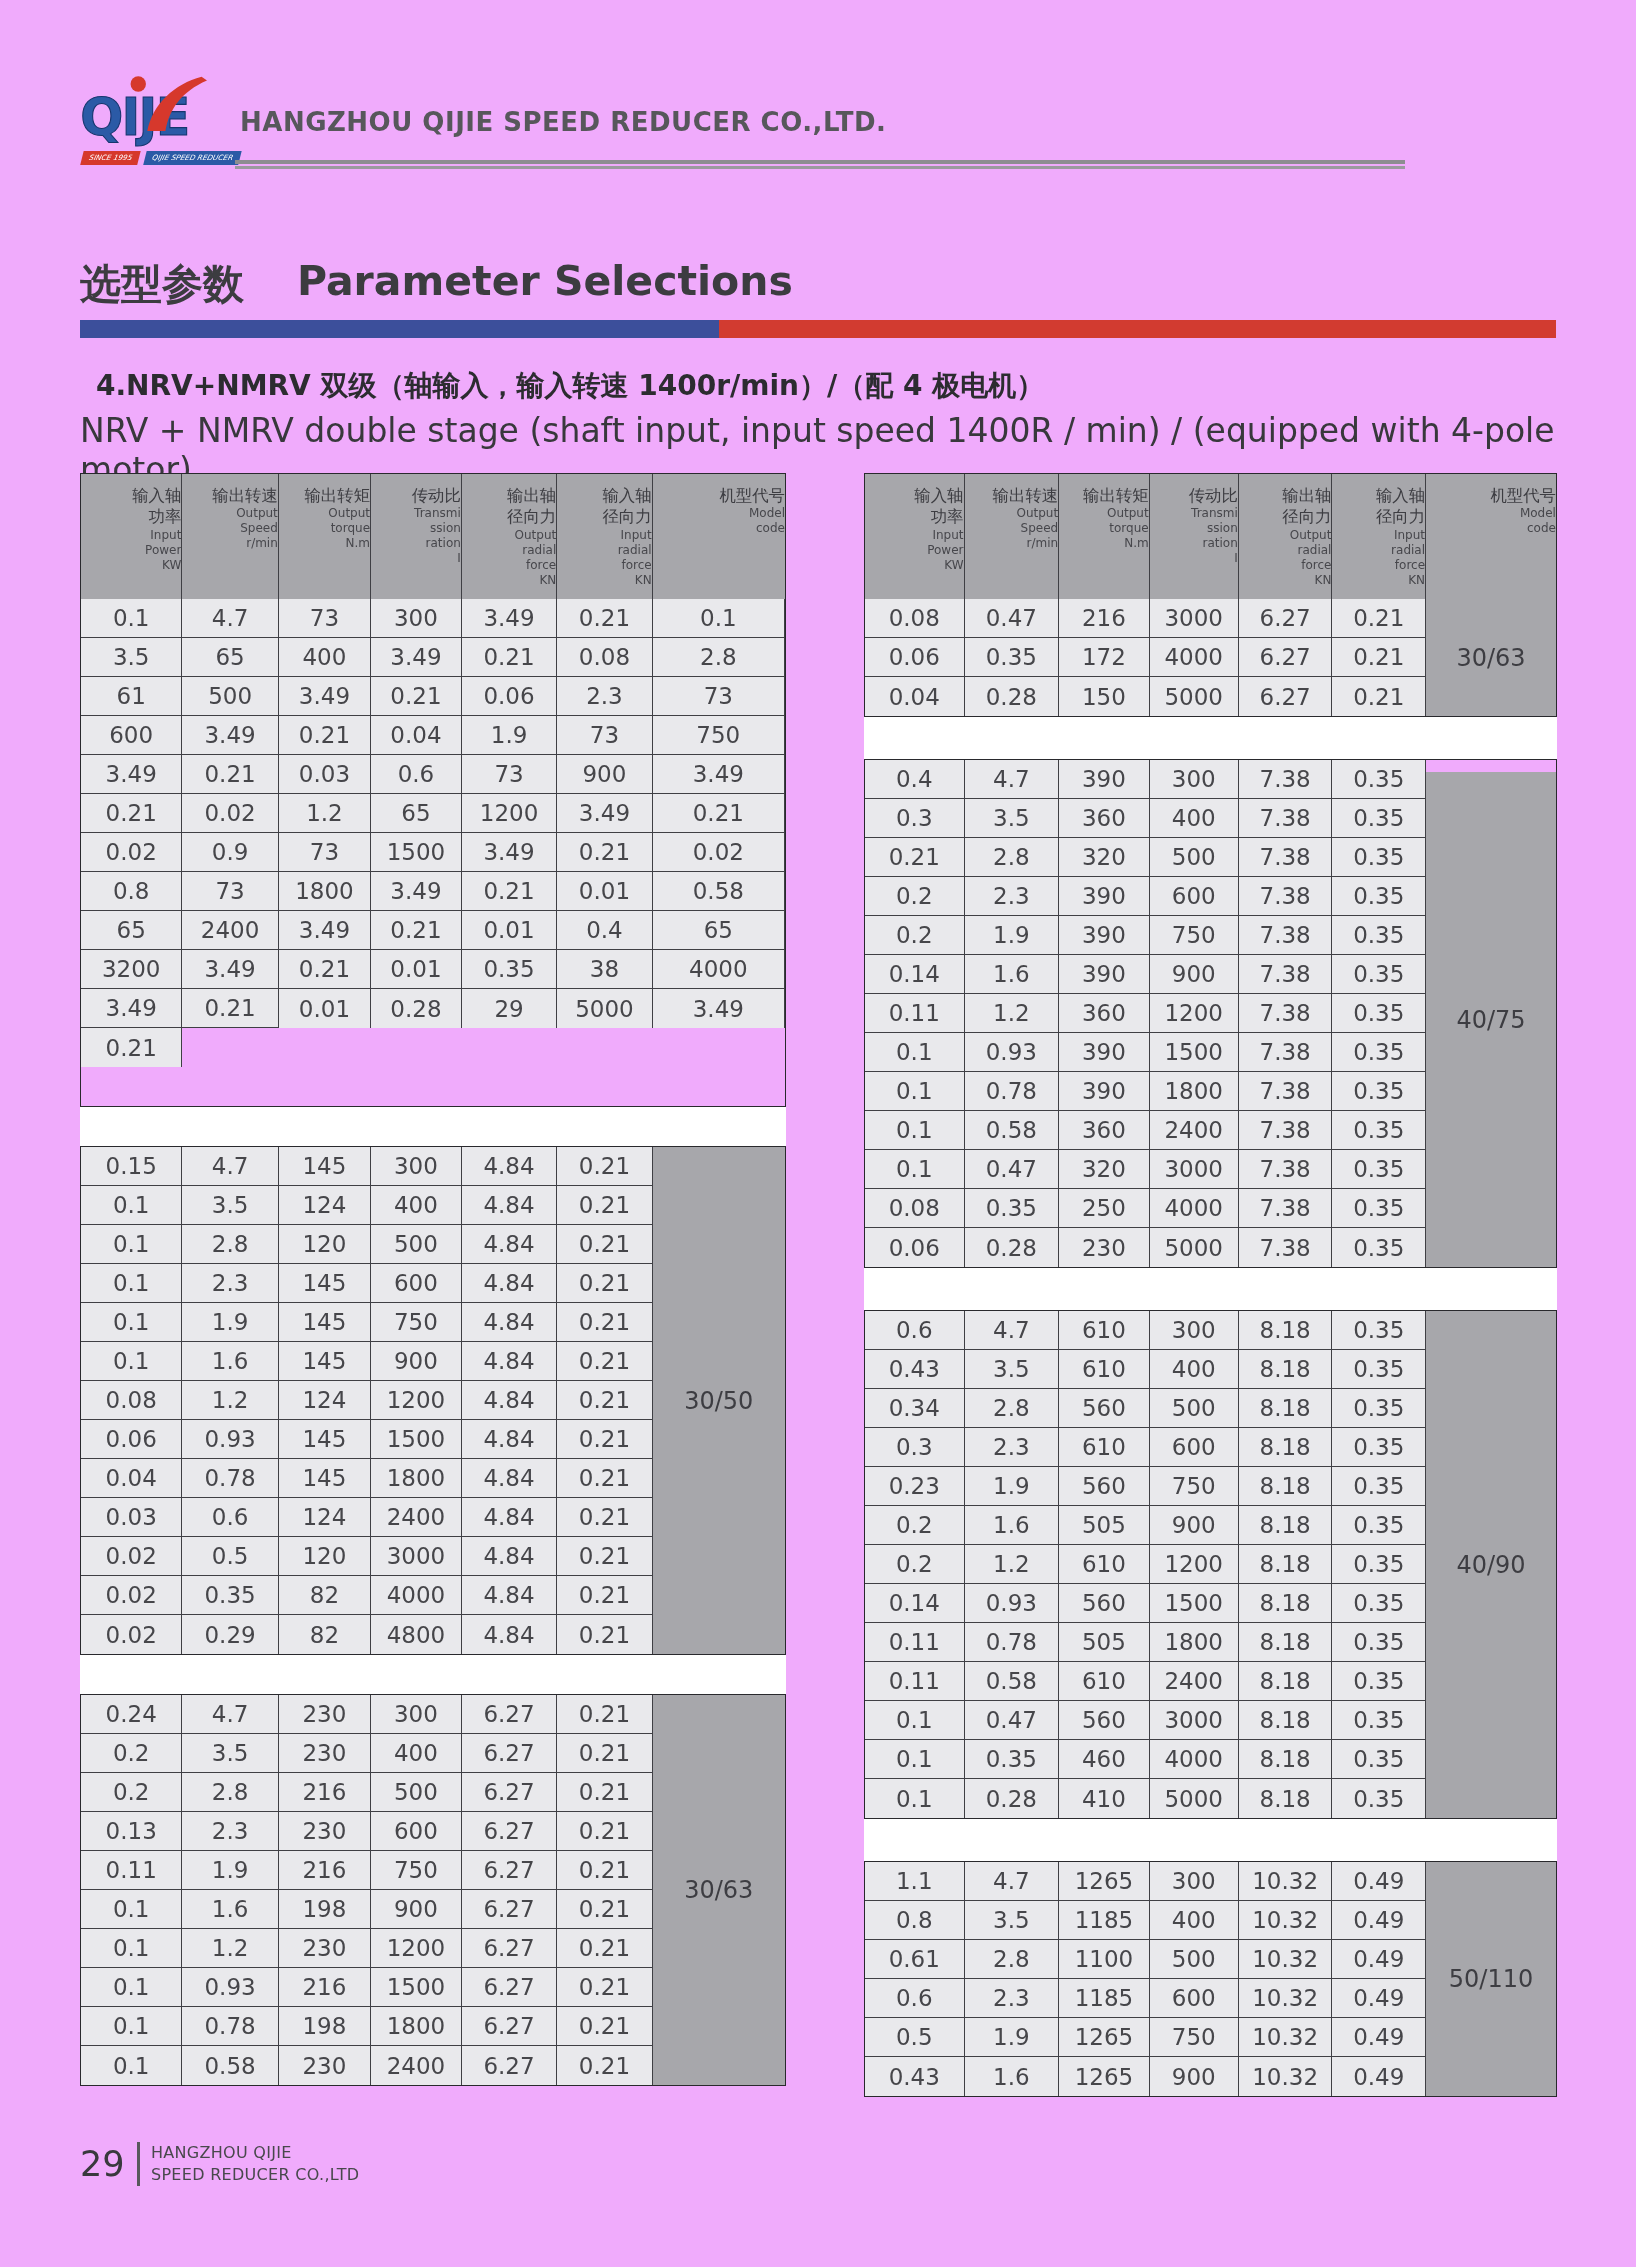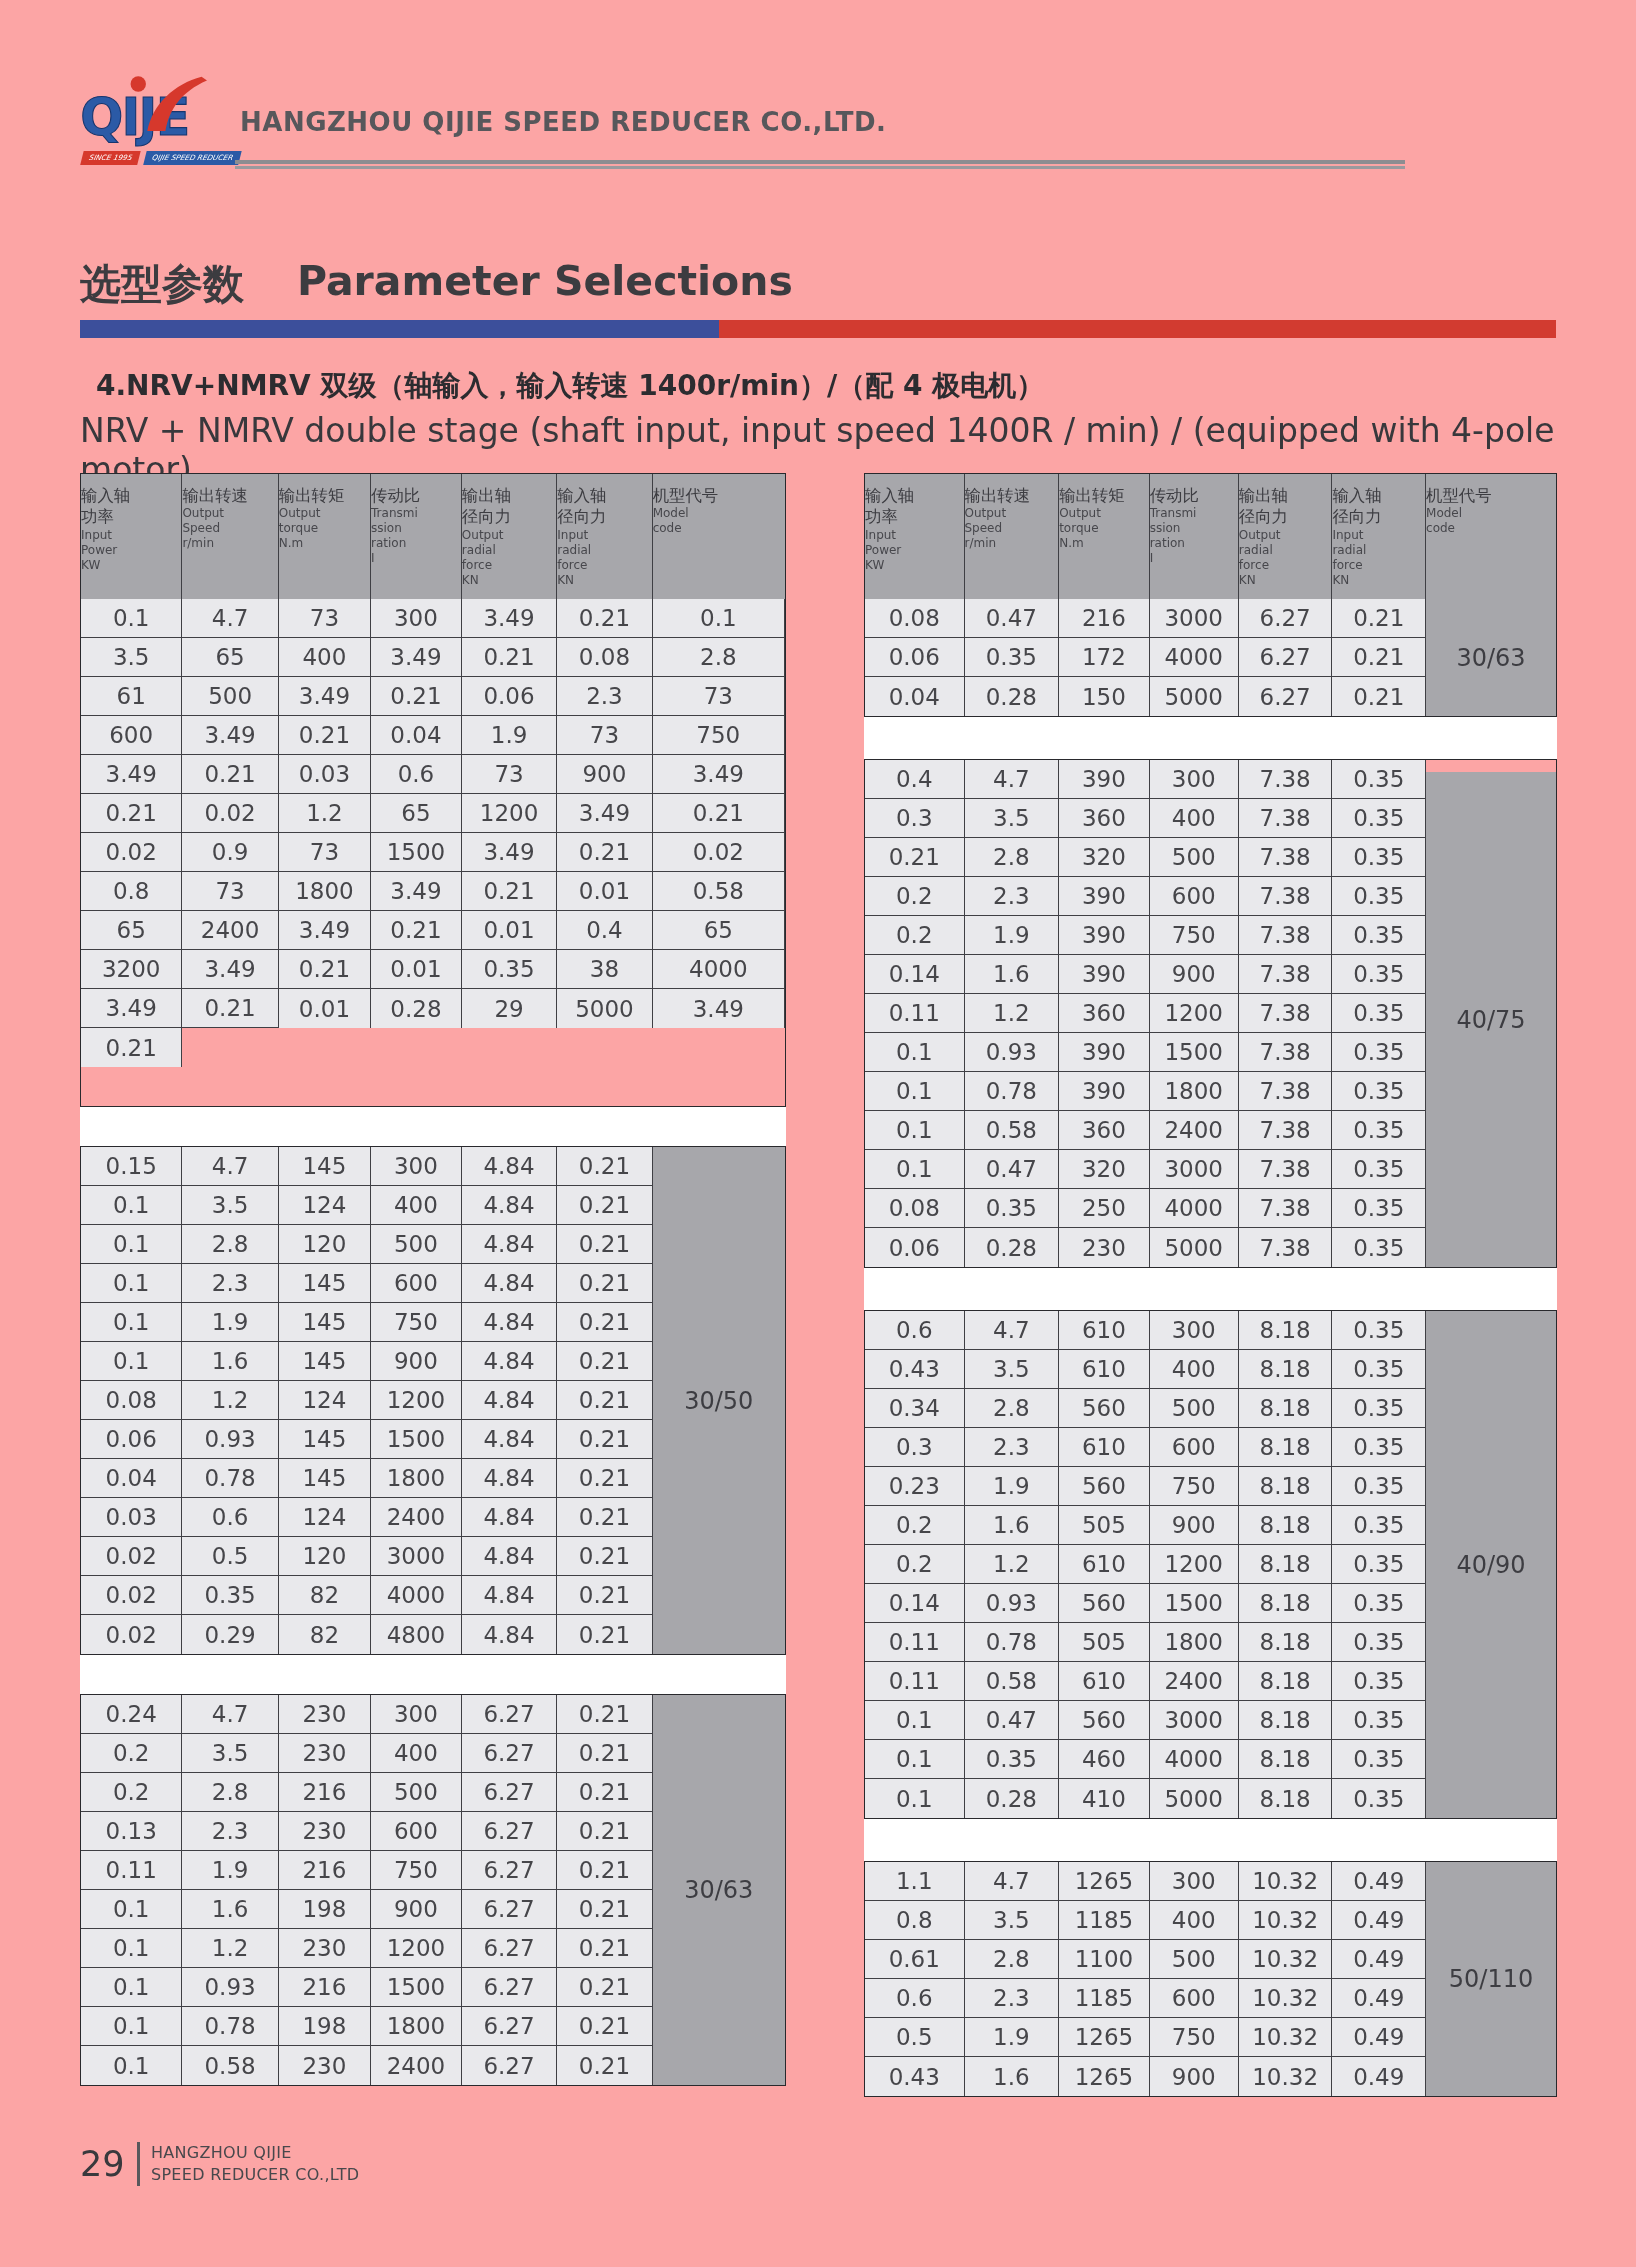--- a/index.html
+++ b/index.html
@@ -1,18 +1,18 @@
 <!DOCTYPE html>
 <html style="font-size:14.5px"><head>
 <meta charset="utf-8">
 <style>
   * { margin:0; padding:0; box-sizing:border-box; }
   html,body { background:#ffffff; }
   .page {
-    position:relative; width:1636px; height:2267px; background:#fca5a5;
+    position:relative; width:1636px; height:2267px; background:#f0abfc;
     font-family:"DejaVu Sans","Liberation Sans",sans-serif; overflow:hidden;
     --blue:#3c4f9b; --red:#d23b30; --hdr-gray:#a7a7ab; --cell-gray:#e9e9ec;
     --logo-blue:#2b5aa6; --logo-red:#d6382c;
     --ink:#46464a; --ink-dark:#3c3c40;
     --border-thin:#3f3f44; --border-dark:#29292d;
   }
 
   
   .brand-logo { position:absolute; left:80px; top:75px; width:159px; height:76px; }
   .brand-badges { position:absolute; left:82px; top:151px; display:flex; gap:5.5px; }
@@ -37,21 +37,21 @@
   .subtitle-en { position:absolute; left:80px; top:411px; font-size:33px; color:#38383c; }
 
   
   .ptable { position:absolute; top:473px; }
   #table-left  { left:80px;  width:706px; }
   #table-right { left:864px; width:693px; }
 
   .cols { display:grid; grid-template-columns:14.4% 13.7% 13.1% 12.9% 13.55% 13.55% 18.8%; }
 
   .thead { height:127px; border:1.8px solid var(--border-dark); background:var(--hdr-gray); }
-  .hcell { border-right:0.9px solid var(--border-thin); text-align:left; padding-top:11px;
+  .hcell { border-right:0.9px solid var(--border-thin); text-align:right; padding-top:11px;
            background:var(--hdr-gray); overflow:hidden; }
   .hcell:last-child { border-right:none; }
   .hdr-zh { font-size:16.4px; color:#3d3d42; line-height:1.3; }
   .hdr-en { font-size:12px; color:#47474c; line-height:1.25; }
 
   .block { border:1.8px solid var(--border-dark); grid-auto-flow:row; }
   .block.first { margin-top:-1.8px; }
   .cell { background:var(--cell-gray); border-right:0.9px solid var(--border-thin);
           border-bottom:0.9px solid var(--border-thin);
           display:flex; align-items:center; justify-content:center;

